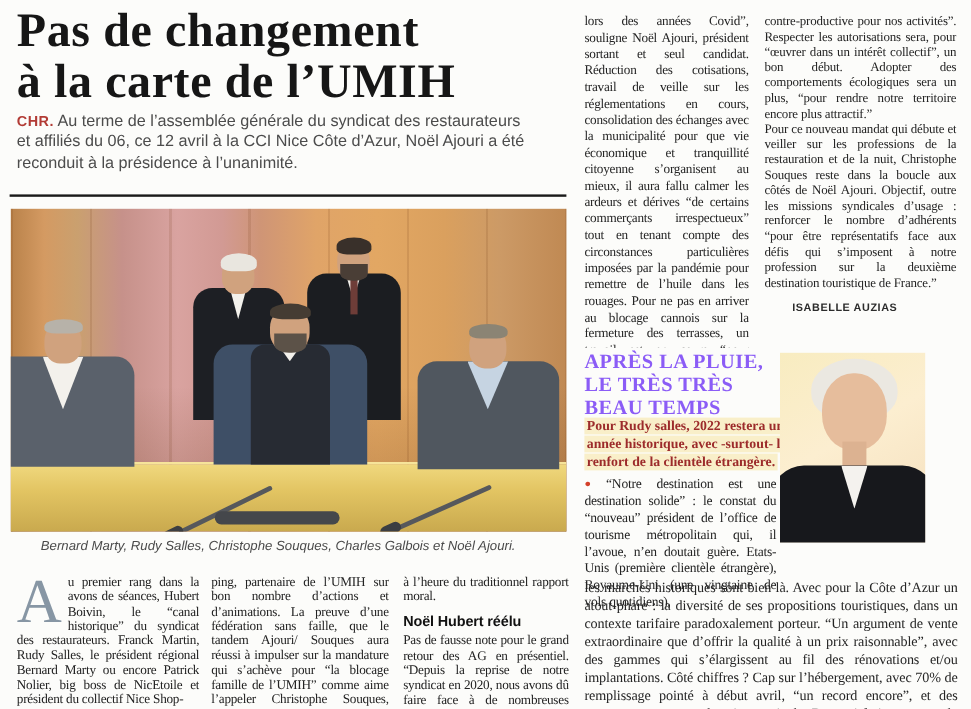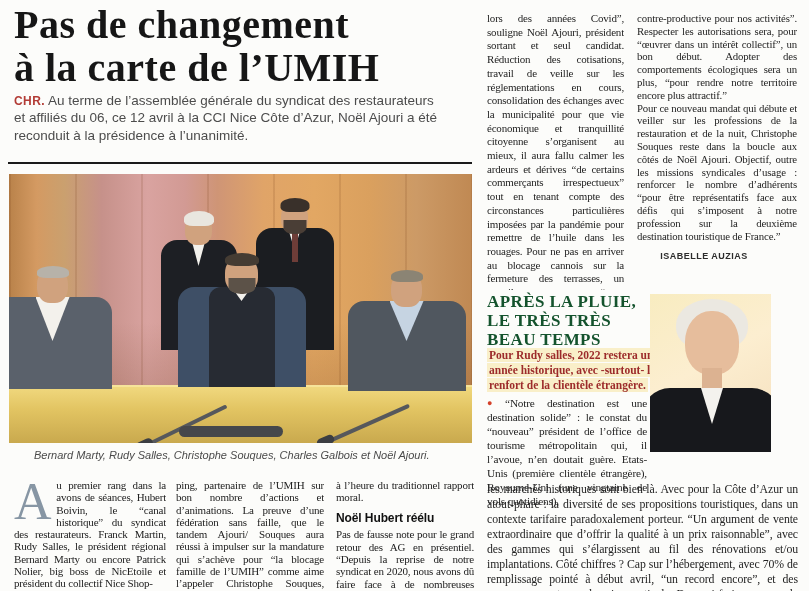--- a/index.html
+++ b/index.html
@@ -108,21 +108,21 @@
   .rc1{left:487px;width:137px;height:278px;overflow:hidden;font:400 11px/13.7px "Liberation Serif",serif;letter-spacing:-.2px;}
   .rc2{left:637px;width:160px;height:282px;overflow:hidden;font:400 10.8px/12.8px "Liberation Serif",serif;letter-spacing:-.15px;}
   .byline{
     display:block;text-align:center;padding-right:26px;margin-top:9px;
     font:700 9px/1.2 "Liberation Sans",sans-serif;color:#2c2c2c;letter-spacing:.5px;
   }
   
   .box{position:absolute;left:487px;top:292px;width:313px;height:299px;}
   .box-title{
     position:absolute;left:0;top:0;width:200px;margin:0;
-    font:700 17px/1.12 "Liberation Serif",serif;color:#14532d;
+    font:700 17px/1.12 "Liberation Serif",serif;color:#8b5cf6;
     letter-spacing:.4px;white-space:pre-line;
   }
   .standfirst{
     position:absolute;left:0;top:56px;width:178px;margin:0;
     font:700 11.5px/15px "Liberation Serif",serif;color:#9c2b2b;
   }
   .standfirst .hl{background:#f9efc9;padding:1px 2px;box-decoration-break:clone;-webkit-box-decoration-break:clone;}
   .box-b1{
     position:absolute;left:0;top:104px;width:160px;margin:0;
     font:400 11.3px/14px "Liberation Serif",serif;text-align:justify;letter-spacing:-.2px;color:#242424;

